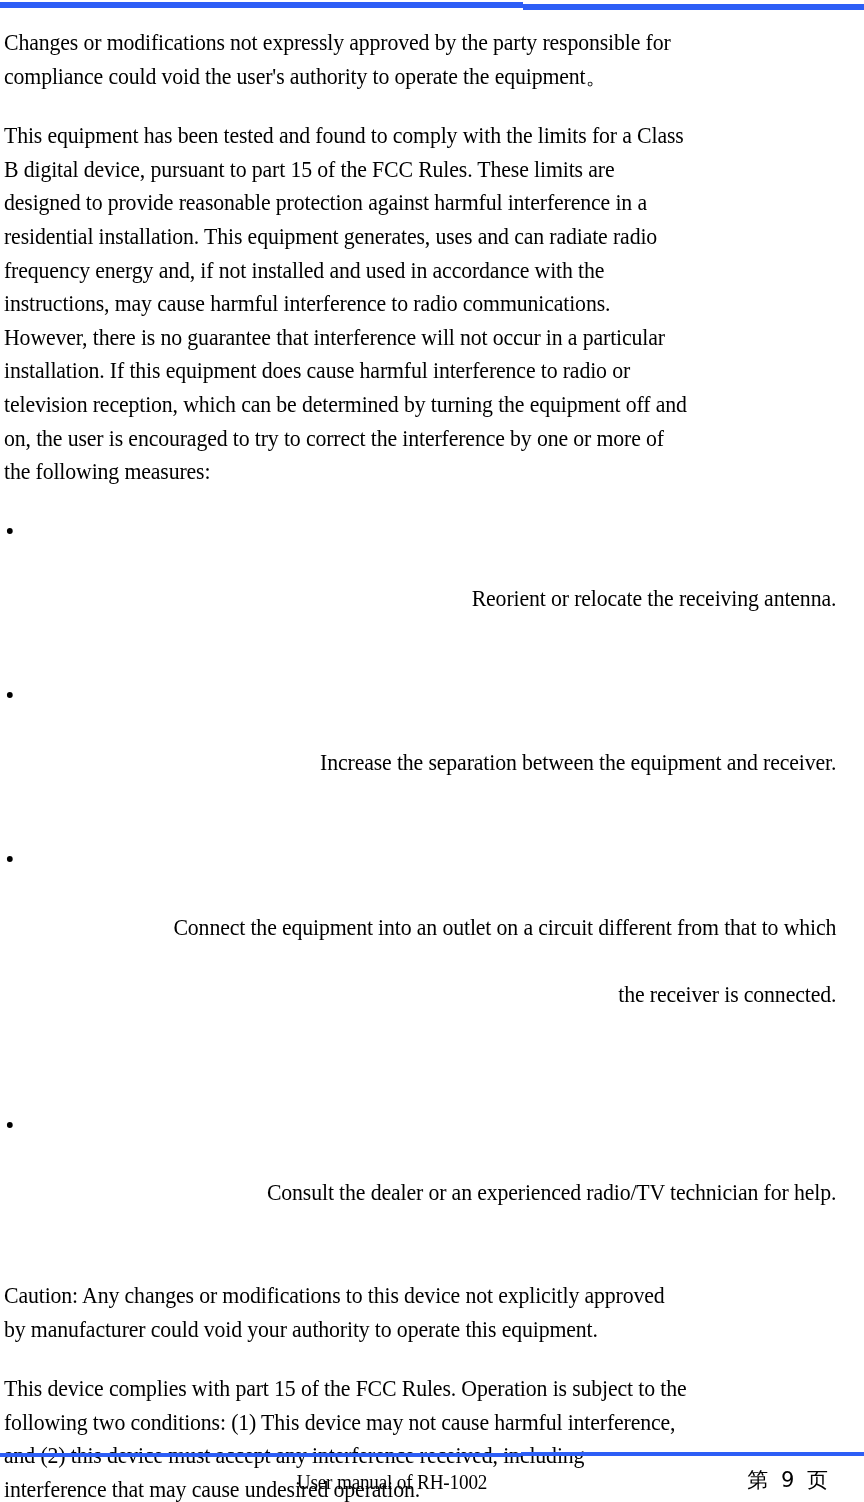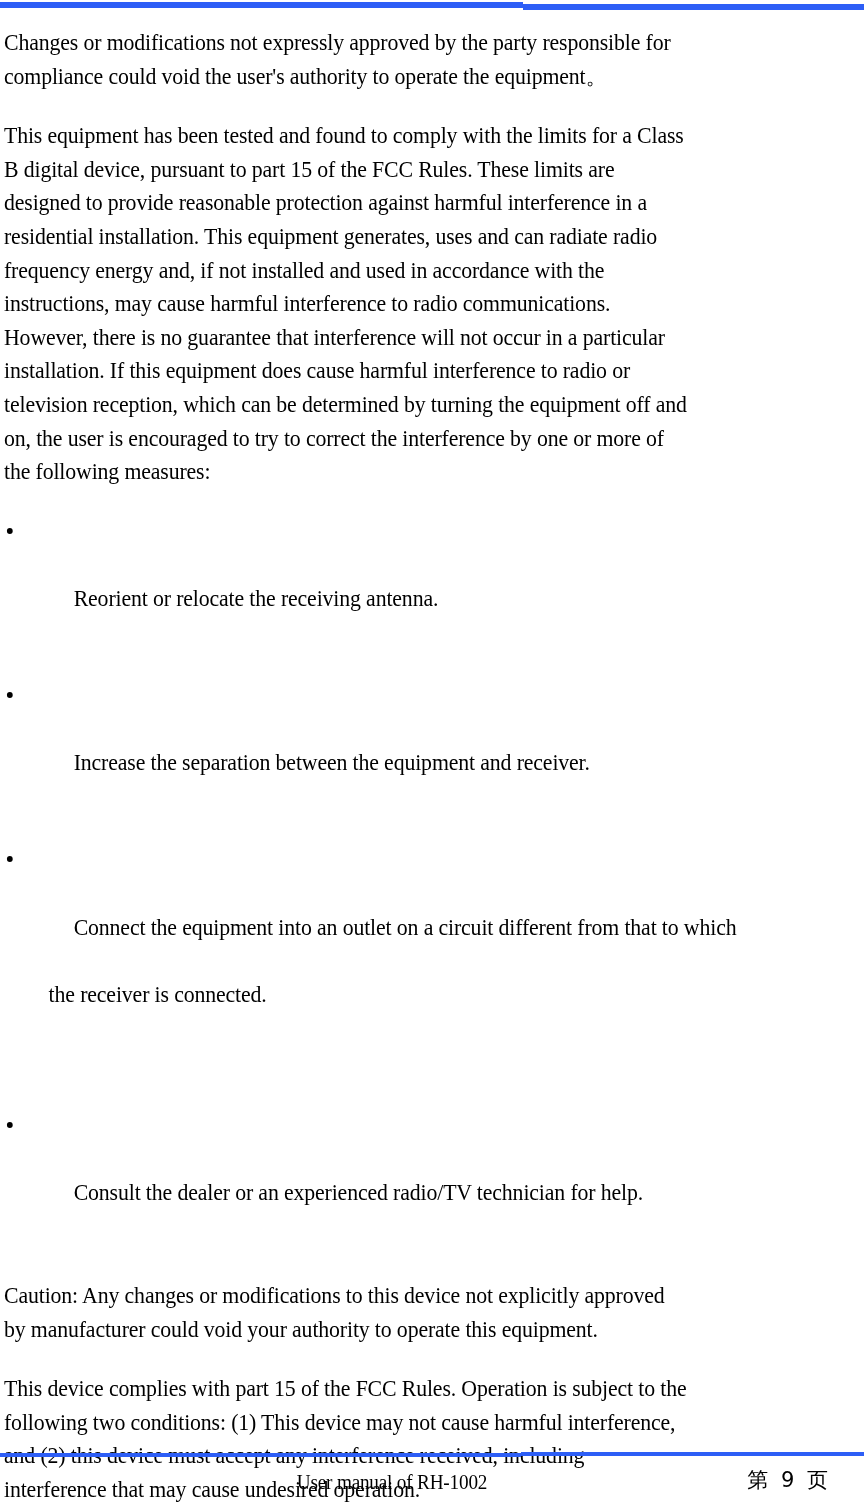--- a/index.html
+++ b/index.html
@@ -82,20 +82,21 @@
     margin: 0;
   }
   .gap-md { height: 26px; }
   .gap-lg { height: 36px; }
 
   
   .bullets {
     margin: 0;
     padding: 0;
     list-style: none;
+    text-align: right;
   }
   .bullet-item {
     position: relative;
     padding-left: 28px;
     font-size: 22.5px;
     line-height: 33.6px;
     letter-spacing: -0.15px;
     transform: scaleX(0.97);
     transform-origin: left top;
     margin-bottom: 30px;

